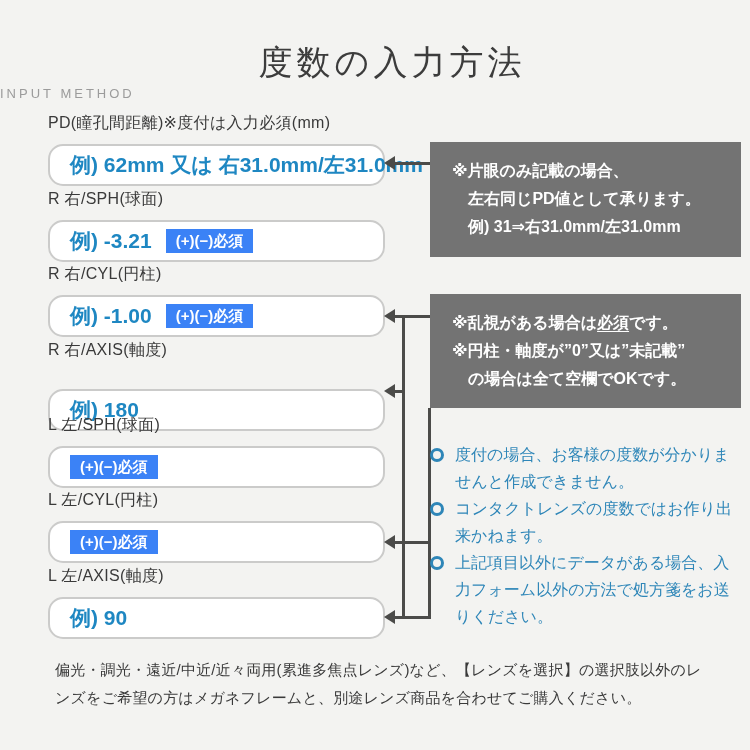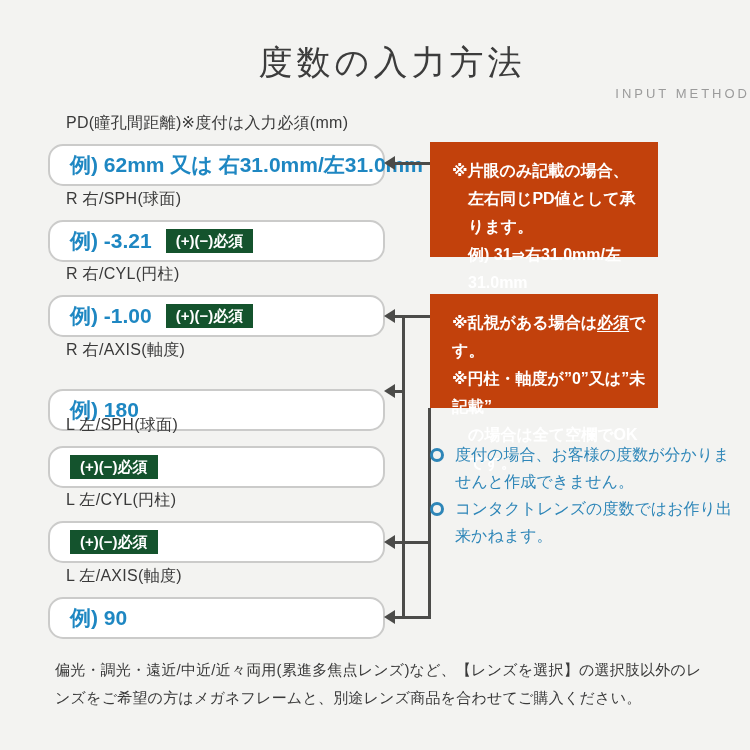--- a/index.html
+++ b/index.html
@@ -9,42 +9,42 @@
     font-family:"Liberation Sans","DejaVu Sans",sans-serif;
     color:#3a3a3a;
   }
   .abs{position:absolute;}
   
   .title{
     left:0;top:40px;width:750px;text-align:center;
     font-size:34px;font-weight:500;letter-spacing:4px;color:#3c3c3c;margin-left:17px;
   }
   .subtitle{
-    left:0;top:86px;width:750px;text-align:right;
+    left:0;top:86px;width:750px;text-align:left;
     font-size:13px;color:#9b9b9b;letter-spacing:3px;
   }
   
   .field-label{
-    left:48px;width:340px;font-size:16px;color:#3a3a3a;letter-spacing:.3px;margin-left:18px;
+    left:48px;width:340px;font-size:16px;color:#3a3a3a;letter-spacing:.3px;
   }
   .field-box{
     left:48px;width:337px;height:42px;box-sizing:border-box;
     background:#ffffff;border:2px solid #cbcbca;border-radius:15px;
     display:flex;align-items:center;padding-left:20px;gap:14px;
   }
   .field-value{
     font-size:21px;font-weight:bold;color:#1e87c2;white-space:nowrap;
   }
   .field-tag{
-    background:#14532d;color:#ffffff;font-size:15px;font-weight:bold;
+    background:#3b82f6;color:#ffffff;font-size:15px;font-weight:bold;
     padding:3px 10px;white-space:nowrap;line-height:1.2;
   }
   
   .callout{
-    left:430px;width:228px;box-sizing:border-box;background:#c2410c;
+    left:430px;width:311px;box-sizing:border-box;background:#737373;
     color:#ffffff;font-weight:bold;font-size:16px;line-height:28px;
     padding:15px 10px 0 22px;
   }
   .callout .indent{padding-left:16px;}
   .callout .ul{text-decoration:underline;text-underline-offset:3px;}
   
   .h-line{height:3px;background:#4b4b49;}
   .v-line{width:3px;background:#4b4b49;}
   .arrow-left{
     width:0;height:0;
@@ -142,15 +142,19 @@
 
 <div class="abs notes">
   <div class="note-item">
     <span class="note-marker"></span>
     <span>度付の場合、お客様の度数が分かりませんと作成できません。</span>
   </div>
   <div class="note-item">
     <span class="note-marker"></span>
     <span>コンタクトレンズの度数ではお作り出来かねます。</span>
   </div>
+  <div class="note-item">
+    <span class="note-marker"></span>
+    <span>上記項目以外にデータがある場合、入力フォーム以外の方法で処方箋をお送りください。</span>
+  </div>
 </div>
 
 <div class="abs footer">偏光・調光・遠近/中近/近々両用(累進多焦点レンズ)など、【レンズを選択】の選択肢以外のレンズをご希望の方はメガネフレームと、別途レンズ商品を合わせてご購入ください。</div>
 
 </body></html>

